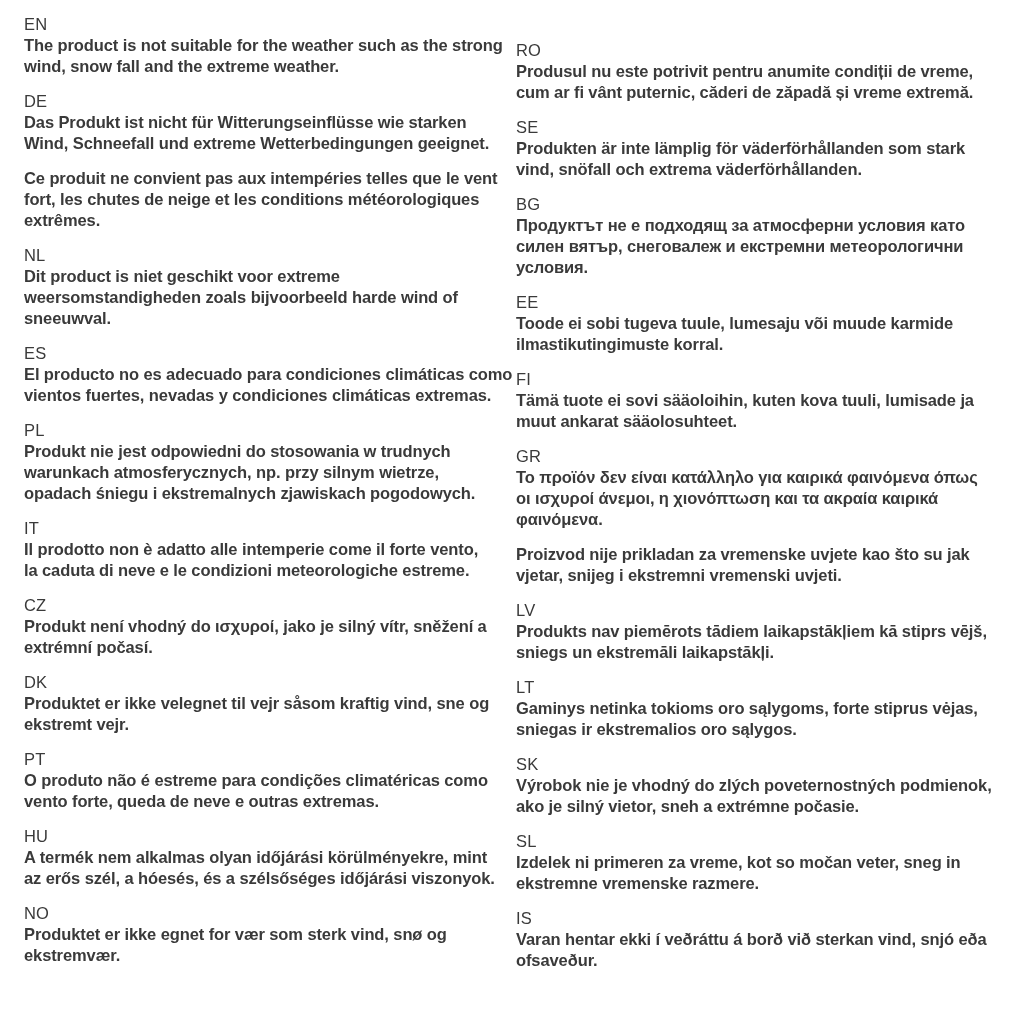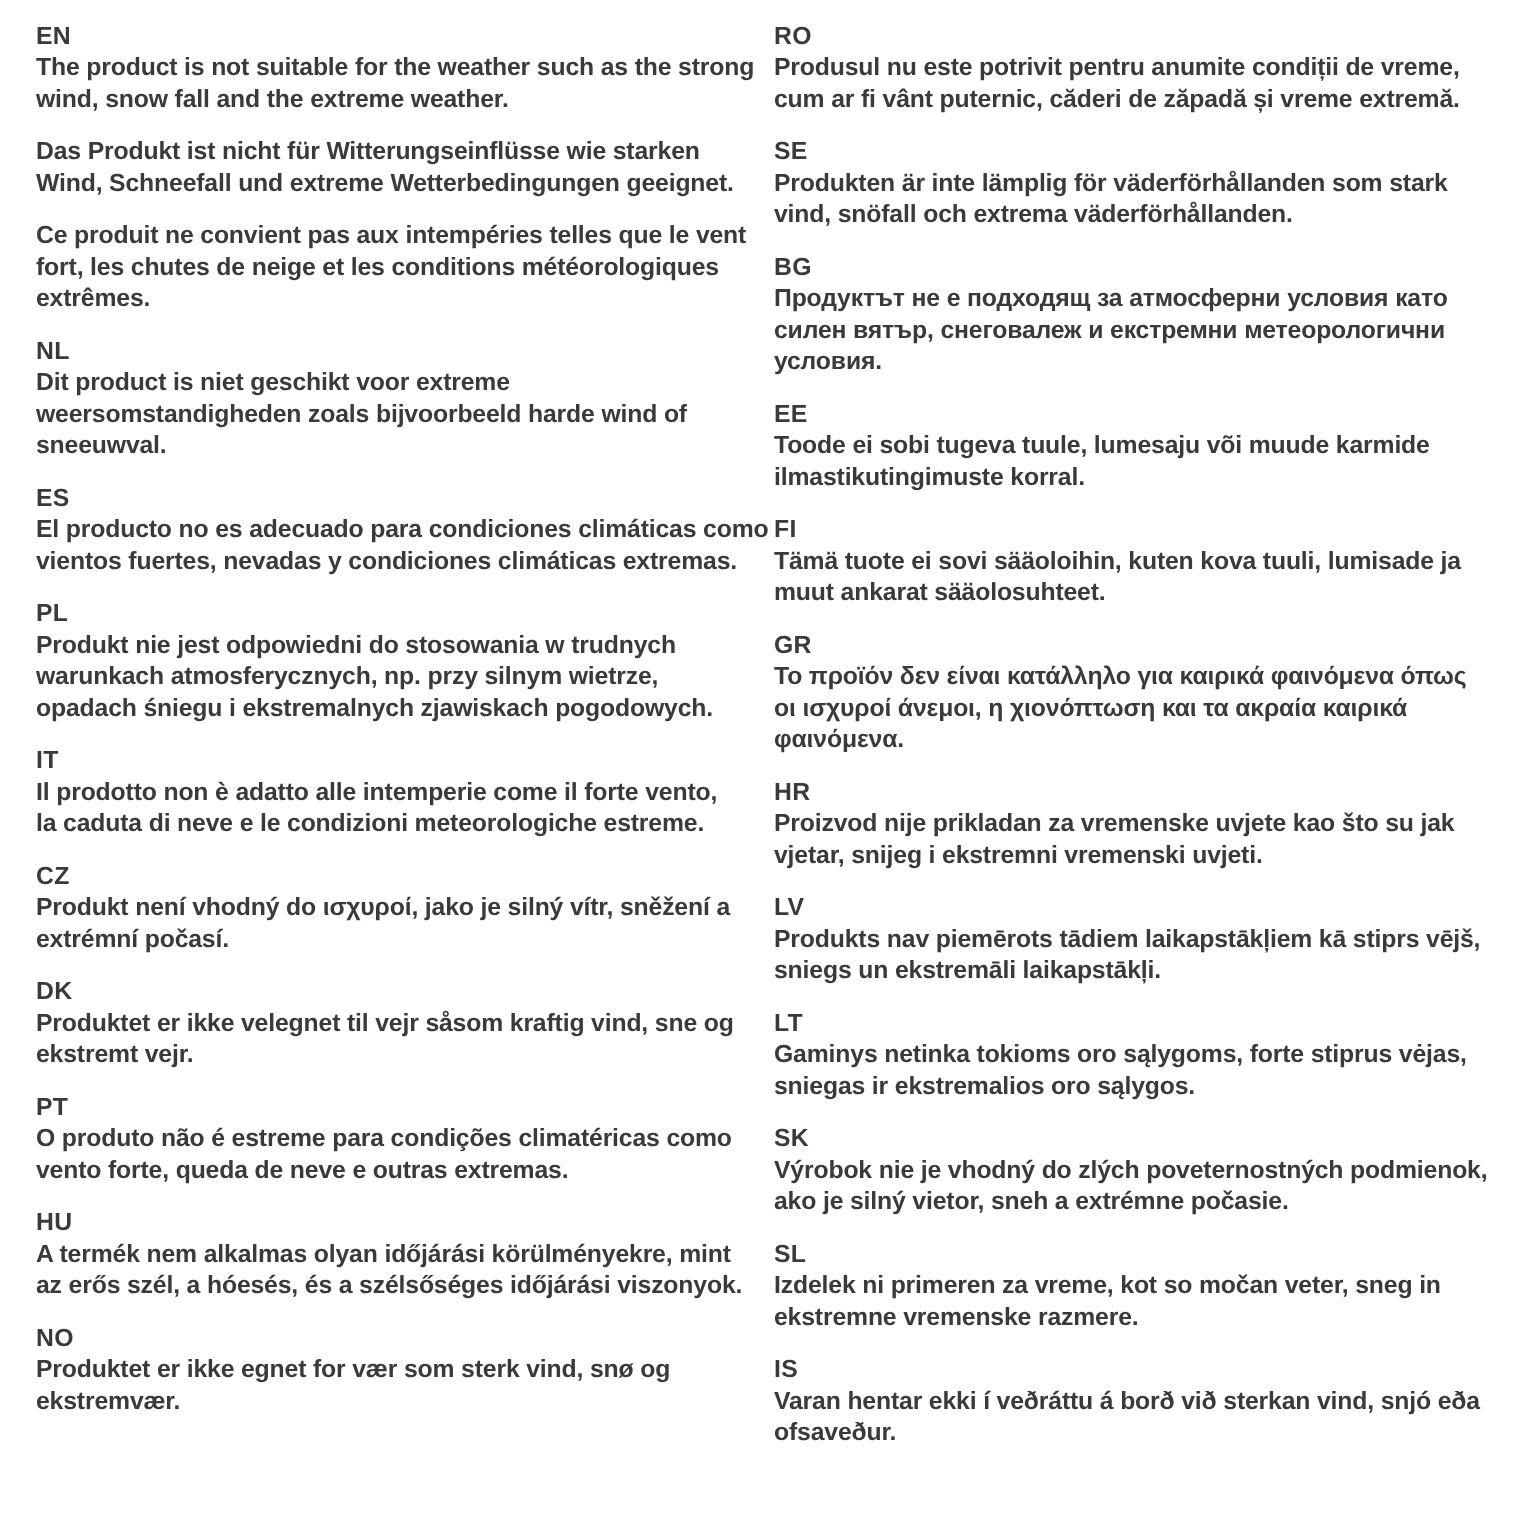--- a/index.html
+++ b/index.html
@@ -22,27 +22,28 @@
     display: flex;
     flex-direction: row;
   }
   .col {
     box-sizing: border-box;
     flex: 0 0 492px;
     width: 492px;
   }
   .col-right {
     padding-left: 0;
+    margin-top: 26px;
   }
   .lang-block {
     margin-bottom: 14px;
   }
   .lang-code {
     font-size: 16.5px;
-    font-weight: bold;
+    font-weight: normal;
     line-height: 21px;
     margin: 0;
     padding: 0;
     letter-spacing: 0.2px;
   }
   .lang-text {
     font-size: 16.5px;
     font-weight: 700;
     line-height: 21px;
     margin: 0;
@@ -56,20 +57,21 @@
 
 <div class="page">
 
   <div class="col col-left">
     <div class="lang-block">
       <h2 class="lang-code">EN</h2>
       <p class="lang-text">The product is not suitable for the weather such as the strong
 wind, snow fall and the extreme weather.</p>
     </div>
     <div class="lang-block">
+      <h2 class="lang-code">DE</h2>
       <p class="lang-text">Das Produkt ist nicht für Witterungseinflüsse wie starken
 Wind, Schneefall und extreme Wetterbedingungen geeignet.</p>
     </div>
     <div class="lang-block">
       <p class="lang-text">Ce produit ne convient pas aux intempéries telles que le vent
 fort, les chutes de neige et les conditions météorologiques
 extrêmes.</p>
     </div>
     <div class="lang-block">
       <h2 class="lang-code">NL</h2>
@@ -147,21 +149,20 @@
       <p class="lang-text">Tämä tuote ei sovi sääoloihin, kuten kova tuuli, lumisade ja
 muut ankarat sääolosuhteet.</p>
     </div>
     <div class="lang-block">
       <h2 class="lang-code">GR</h2>
       <p class="lang-text">Το προϊόν δεν είναι κατάλληλο για καιρικά φαινόμενα όπως
 οι ισχυροί άνεμοι, η χιονόπτωση και τα ακραία καιρικά
 φαινόμενα.</p>
     </div>
     <div class="lang-block">
-      <h2 class="lang-code">HR</h2>
       <p class="lang-text">Proizvod nije prikladan za vremenske uvjete kao što su jak
 vjetar, snijeg i ekstremni vremenski uvjeti.</p>
     </div>
     <div class="lang-block">
       <h2 class="lang-code">LV</h2>
       <p class="lang-text">Produkts nav piemērots tādiem laikapstākļiem kā stiprs vējš,
 sniegs un ekstremāli laikapstākļi.</p>
     </div>
     <div class="lang-block">
       <h2 class="lang-code">LT</h2>

